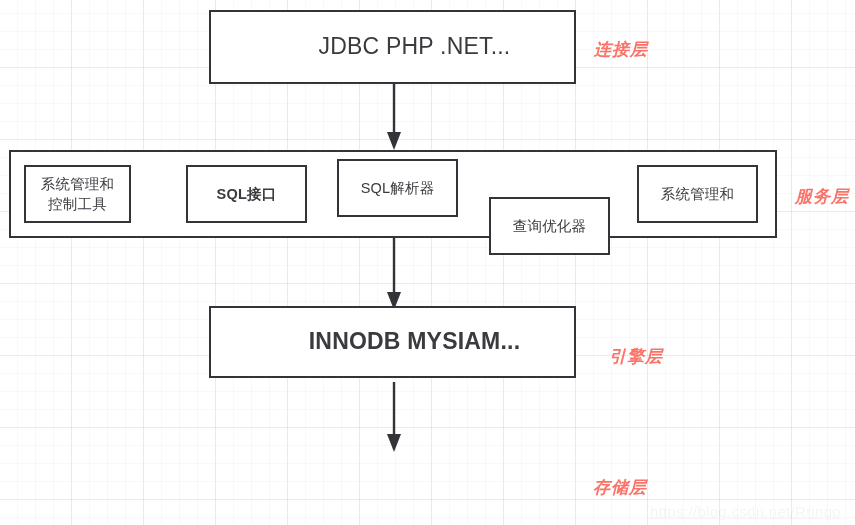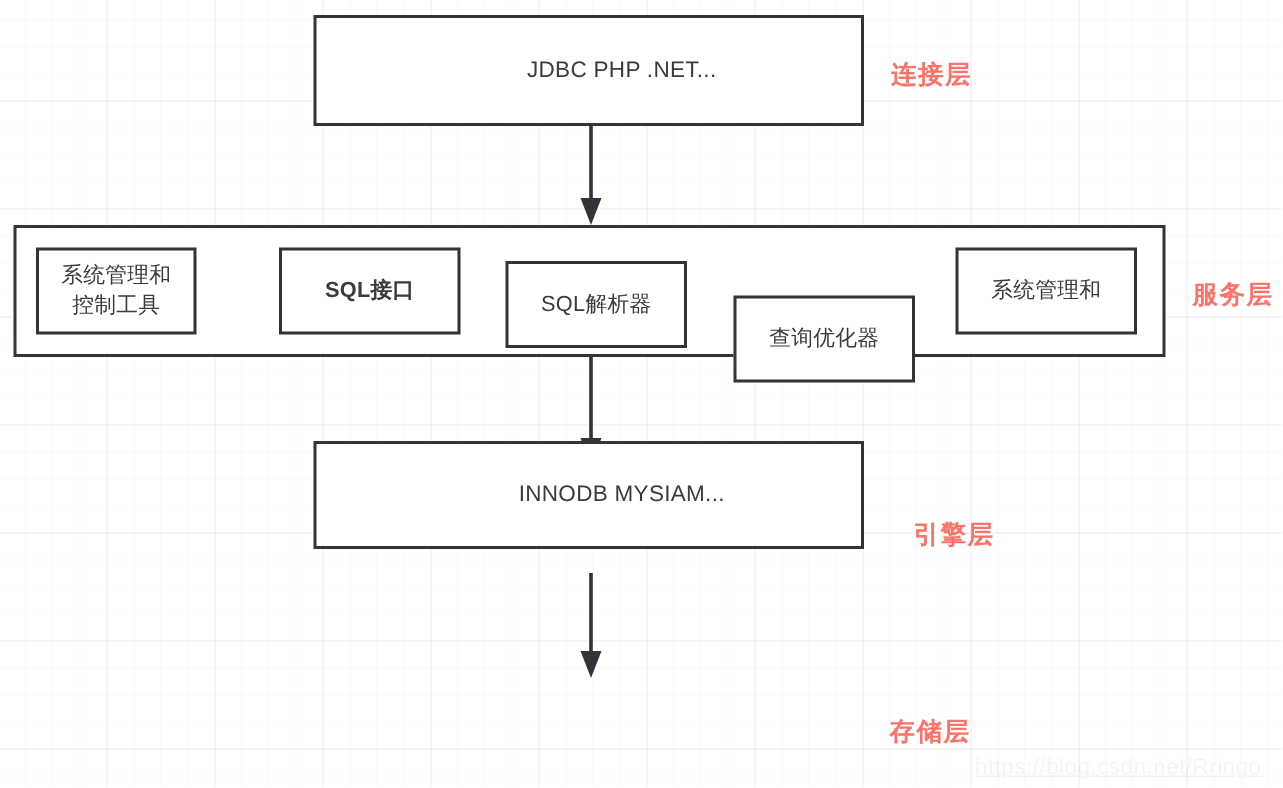--- a/index.html
+++ b/index.html
@@ -36,21 +36,21 @@
     background: #ffffff;
     display: flex;
     align-items: center;
     justify-content: center;
     text-align: center;
     color: #3a3a3f;
     line-height: 1.38;
   }
 
   .node-lg {
-    font-size: 15px;
+    font-size: 23px;
     letter-spacing: 0.2px;
     padding-left: 44px;
   }
 
   .node-sm {
     font-size: 14.5px;
     letter-spacing: 0.2px;
   }
 
   .group-box {
@@ -60,20 +60,21 @@
     background: #ffffff;
   }
 
   .layer-label {
     position: absolute;
     color: #fa7268;
     font-weight: bold;
     font-size: 17px;
     letter-spacing: 1px;
     white-space: nowrap;
+    font-style: italic;
   }
 
   .arrow {
     position: absolute;
   }
 
   .watermark {
     position: absolute;
     color: rgba(0, 0, 0, 0.045);
     font-size: 15px;
@@ -105,40 +106,40 @@
     <span>
       <span>系统管理和</span><br>
       <span>控制工具</span>
     </span>
   </div>
 
   <div class="node node-sm" style="left:186px; top:165px; width:121px; height:58px;font-weight:bold;">
     <span>SQL接口</span>
   </div>
 
-  <div class="node node-sm" style="left:337px; top:174px; width:121px; height:58px;">
+  <div class="node node-sm" style="left:337px; top:159px; width:121px; height:58px;">
     <span>SQL解析器</span>
   </div>
 
   <div class="node node-sm" style="left:489px; top:165px; width:121px; height:58px;margin-top:32px;">
     <span>查询优化器</span>
   </div>
 
   <div class="node node-sm" style="left:637px; top:165px; width:121px; height:58px;">
     <span>系统管理和</span>
   </div>
 
   <div class="layer-label" style="left:795px; top:185px;">服务层</div>
 
   <svg class="arrow" style="left:376px; top:238px;" width="36" height="74">
     <line x1="18" y1="0" x2="18" y2="62" stroke="#33333a" stroke-width="2.4"></line>
     <polygon points="18,72 11,54 25,54" fill="#33333a"></polygon>
   </svg>
 
-  <div class="node node-lg" style="left:209px; top:294px; width:367px; height:72px;">
+  <div class="node node-lg" style="left:209px; top:306px; width:367px; height:72px;font-weight:bold;">
     <span>INNODB MYSIAM...</span>
   </div>
 
   <div class="layer-label" style="left:593px; top:345px;margin-left:16px;">引擎层</div>
 
   <svg class="arrow" style="left:376px; top:382px;" width="36" height="72">
     <line x1="18" y1="0" x2="18" y2="60" stroke="#33333a" stroke-width="2.4"></line>
     <polygon points="18,70 11,52 25,52" fill="#33333a"></polygon>
   </svg>
 

